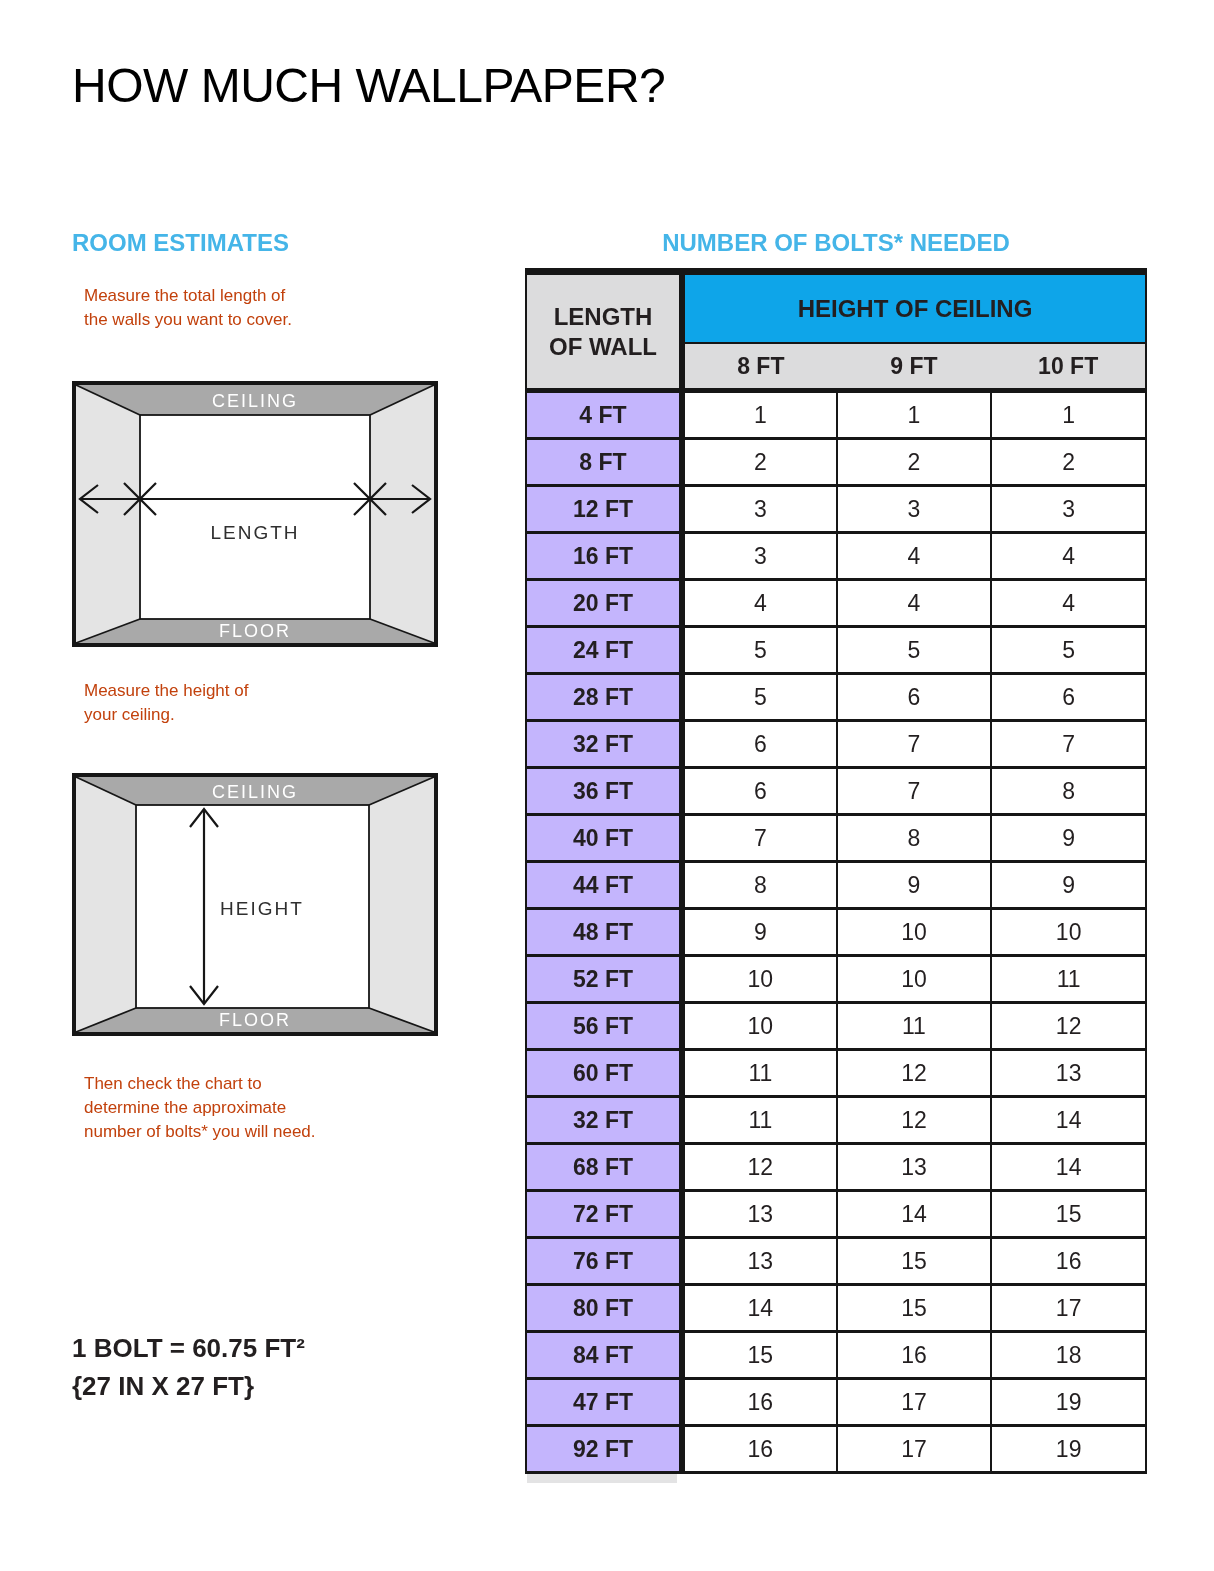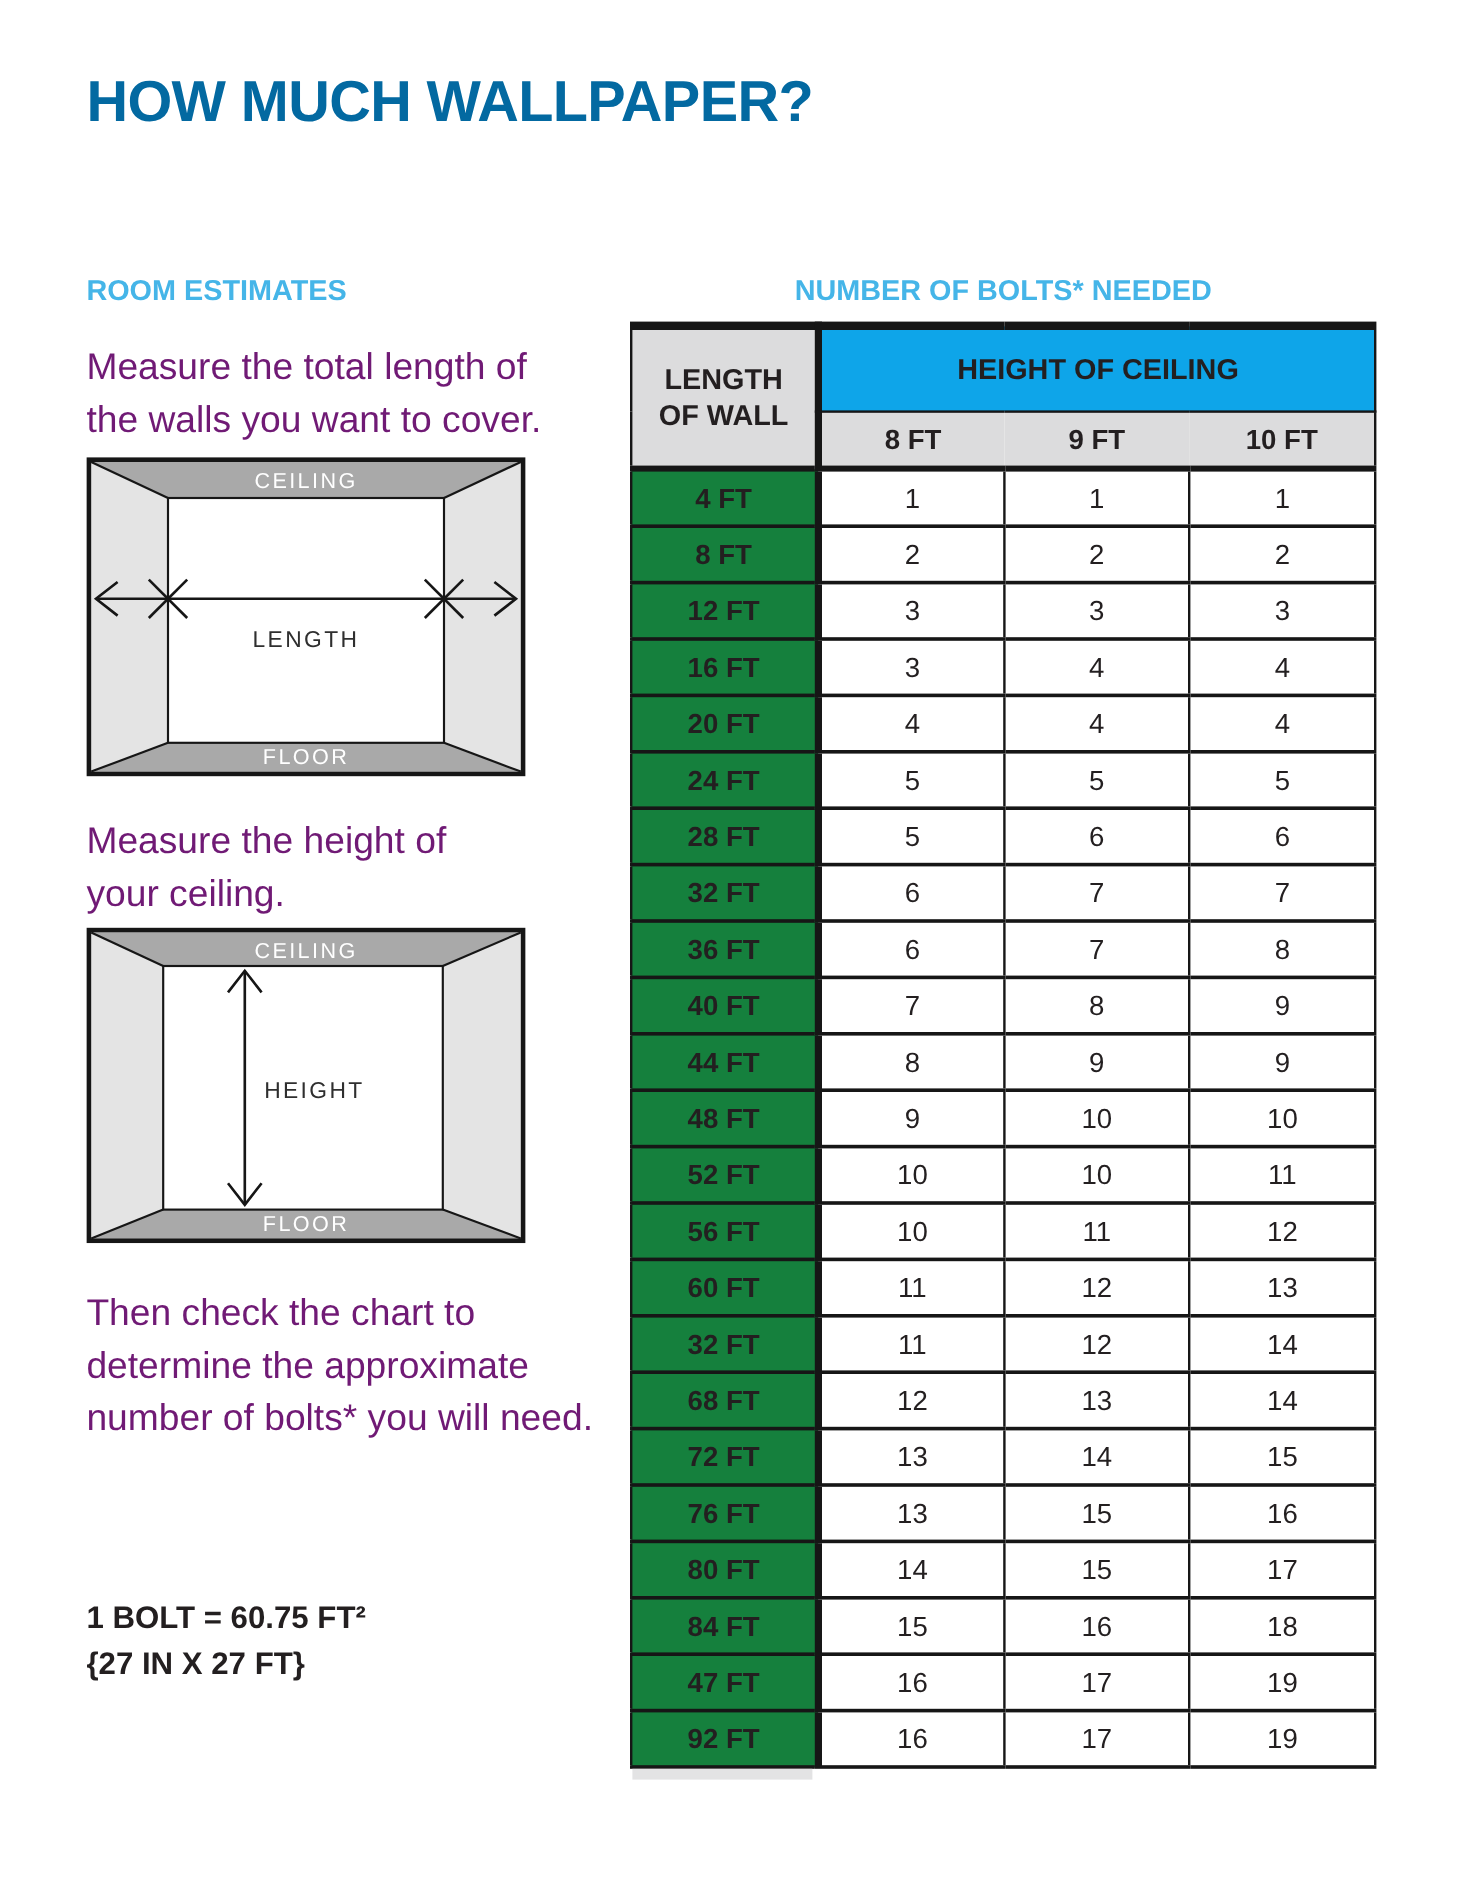--- a/index.html
+++ b/index.html
@@ -2,30 +2,30 @@
 <html><head>
 <meta charset="utf-8">
 <style>
   html,body { margin:0; padding:0; background:#ffffff; }
   .page {
     position:relative; width:1214px; height:1571px; background:#ffffff;
     font-family:"Liberation Sans", sans-serif; color:#231f20; overflow:hidden;
   }
   .page-title {
     position:absolute; left:72px; top:58px;
-    font-size:48px; font-weight:700; letter-spacing:-0.5px; color:#0369a1;
+    font-size:48px; font-weight:400; letter-spacing:-0.5px; color:#000000;
   }
   .section-heading {
     position:absolute; font-size:24px; font-weight:700; color:#45b5e8;
   }
   .heading-room { left:72px; top:229px; }
   .heading-bolts { left:525px; top:229px; width:622px; text-align:center; }
   .para {
-    position:absolute; left:72px; font-size:31px; line-height:1.42;
-    white-space:pre-line; color:#701a75;
+    position:absolute; left:84px; font-size:17px; line-height:1.42;
+    white-space:pre-line; color:#c2410c;
   }
   .para-length { top:284px; }
   .para-height { top:679px; }
   .para-chart  { top:1072px; }
   .footnote {
     position:absolute; left:72px; top:1248px; font-size:24px; font-weight:700;
     line-height:1.4; white-space:pre-line; padding-left:17px; text-indent:-17px;
   }
   .bolt-info {
     position:absolute; left:72px; top:1330px; font-size:26px; font-weight:700;
@@ -53,21 +53,21 @@
   .head-group {
     background:#0ea5e9; font-weight:700; font-size:24px; height:67px;
     border-right:2px solid #161616; border-bottom:2px solid #161616;
   }
   .head-ft {
     background:#dcdcdd; font-weight:700; height:44px;
     border-left:0; border-right:0; border-bottom:5px solid #161616;
   }
   .head-ft:last-child { border-right:2px solid #161616;margin-top:40px; }
   .cell-label {
-    background:#15803d; font-weight:700; height:44px;
+    background:#c4b5fd; font-weight:700; height:44px;
     border-left:2px solid #161616; border-right:6px solid #161616; border-bottom:3px solid #161616;
   }
   .cell-val {
     background:#ffffff; font-weight:400; height:44px;
     border-left:2px solid #161616; border-right:2px solid #161616; border-bottom:3px solid #161616;
   }
   .table-foot-stub {
     position:absolute; left:527px; top:1474px; width:150px; height:9px; background:#e3e3e4;
   }
 </style>

